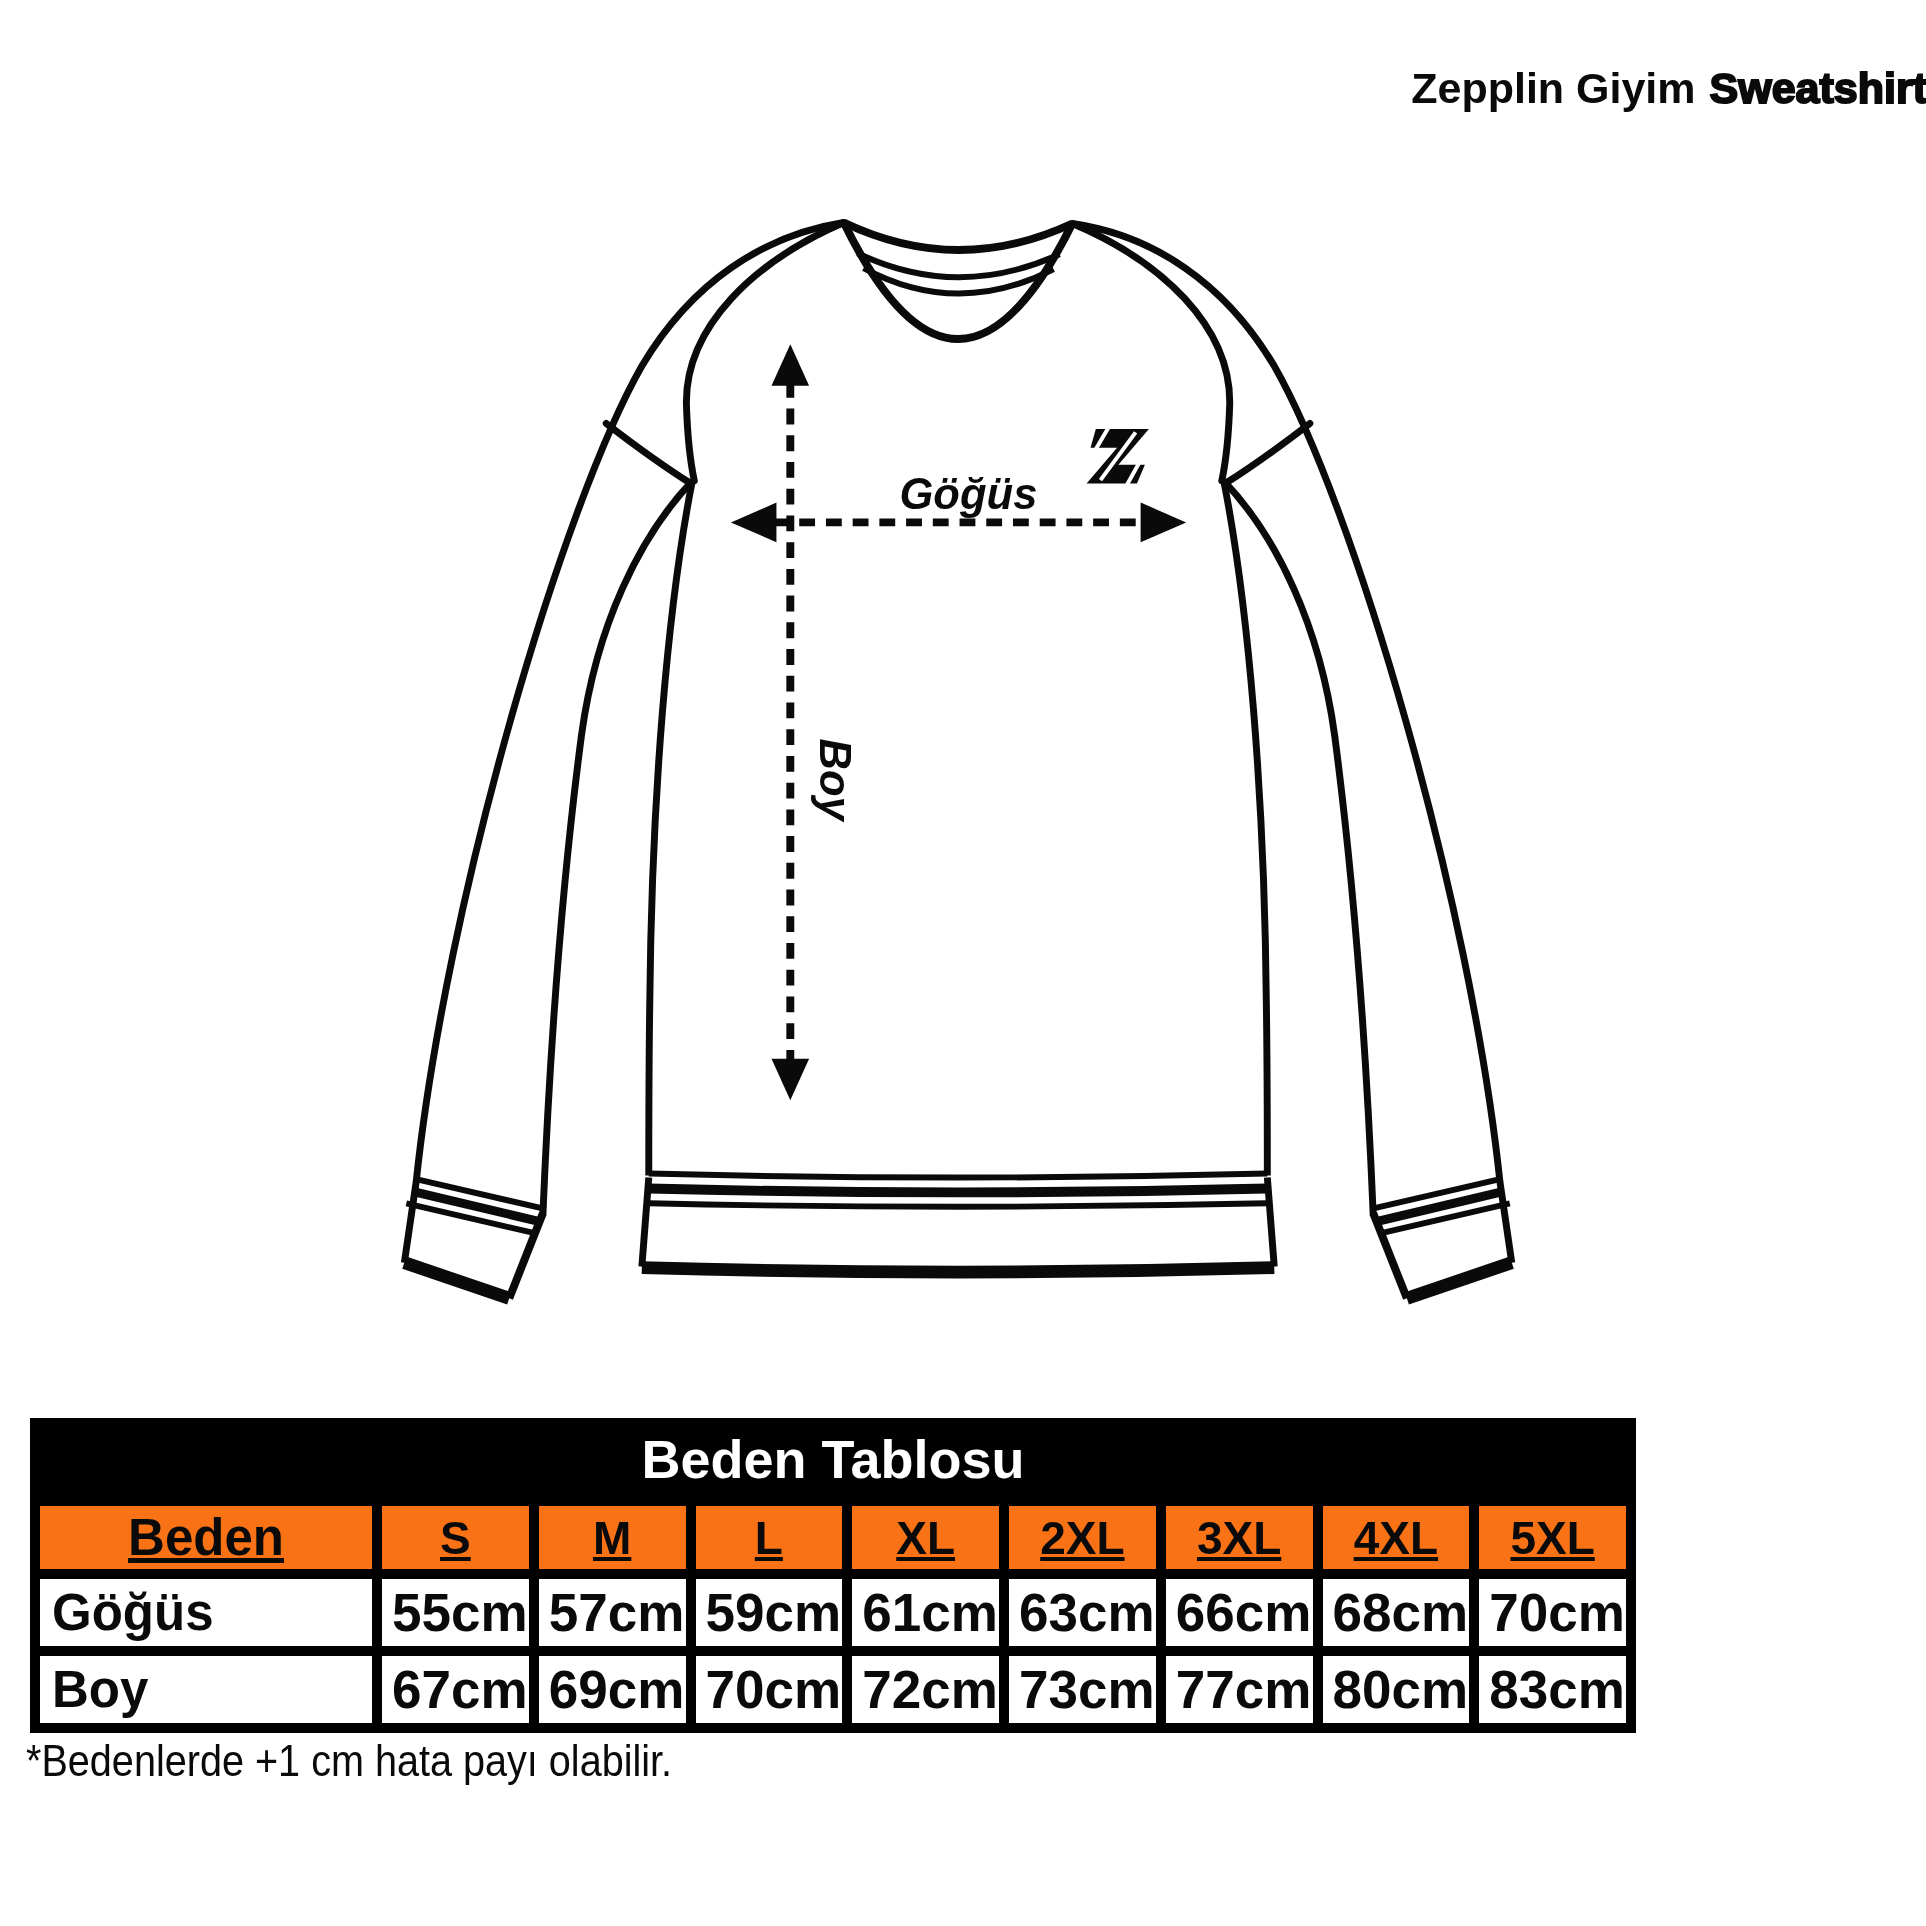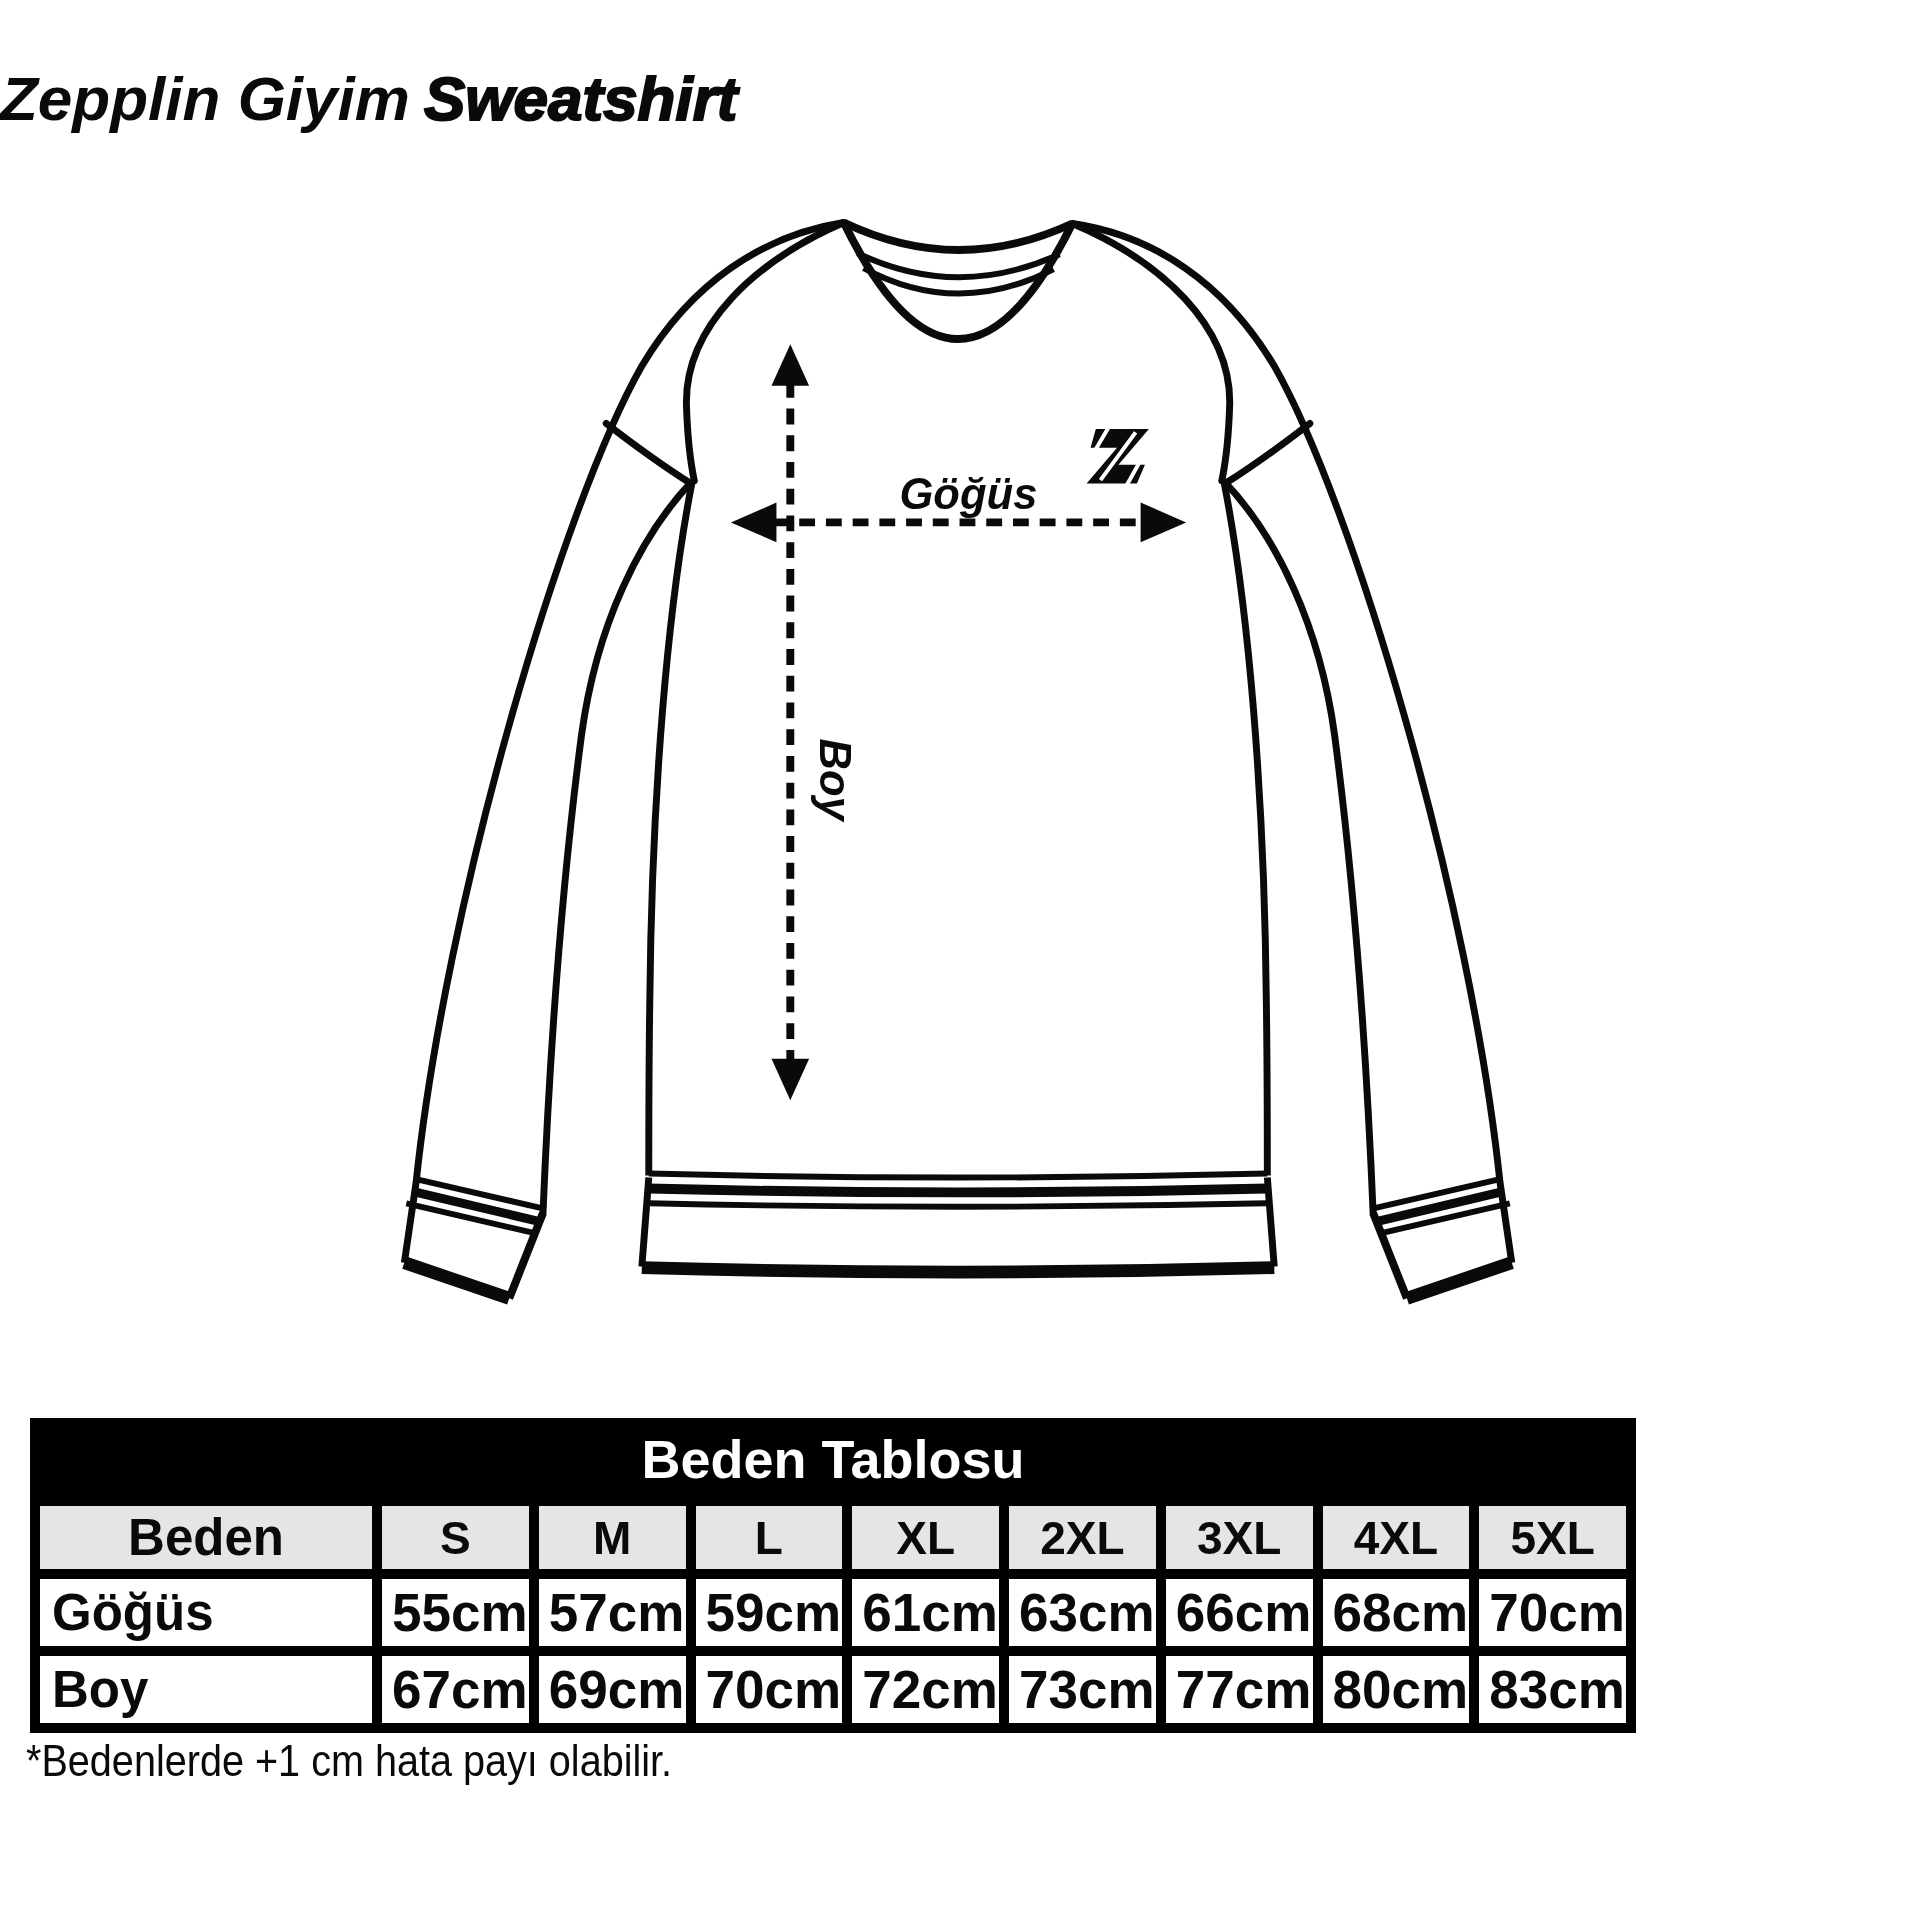--- a/index.html
+++ b/index.html
@@ -9,40 +9,40 @@
   }
   
   .brand{position:absolute;left:44px;top:57px;display:flex;align-items:flex-end;}
   .brand .zglyph{width:79px;height:75px;display:block;}
   .brand-text{
     font-size:79px;font-weight:500;line-height:0.9;letter-spacing:0px;
     transform:scaleX(0.66);transform-origin:left bottom;margin-left:4px;margin-bottom:0px;
   }
   
   .title{
-    position:absolute;left:0;top:65px;width:100%;text-align:left;
-    font-style:italic;font-size:62px;line-height:1.1;white-space:nowrap;
+    position:absolute;left:0;top:65px;width:100%;text-align:right;
+    font-size:43px;line-height:1.1;white-space:nowrap;
   }
   .t-reg{font-weight:700;margin-right:14px;}
   .t-bold{font-weight:700;-webkit-text-stroke:2px #0a0a0a;}
   
   .diagram{position:absolute;left:297px;top:176px;}
   .diagram text{font-family:"Liberation Sans", sans-serif;}
   .measure-label{font-style:italic;font-weight:600;font-size:44px;fill:#0a0a0a;}
   
   .size-table{
     position:absolute;left:30px;top:1418px;width:1606px;
     border-collapse:collapse;table-layout:fixed;
   }
   .size-table th,.size-table td{border:10px solid #000;overflow:hidden;}
   .caption-row th{
     background:#000;color:#fff;font-size:54px;font-weight:700;
     height:51px;text-align:center;padding:0 0 6px 0;
   }
-  .head-row th{height:61px;background:#e5e5e5;text-align:center;}
+  .head-row th{height:61px;background:#f97316;text-align:center;text-decoration:underline;}
   .corner-cell{font-size:51px;font-weight:700;}
   .size-cell{font-size:46px;font-weight:700;}
   .data-row td{height:65px;background:#fff;}
   .row-label{font-size:51px;font-weight:700;text-align:left;padding-left:12px;}
   .value-cell{font-size:53px;font-weight:700;text-align:left;padding-left:10px;letter-spacing:0;}
   
   .footnote{
     position:absolute;left:26px;top:1735px;font-size:45px;font-weight:400;
     white-space:nowrap;transform:scaleX(0.88);transform-origin:left top;
   }

